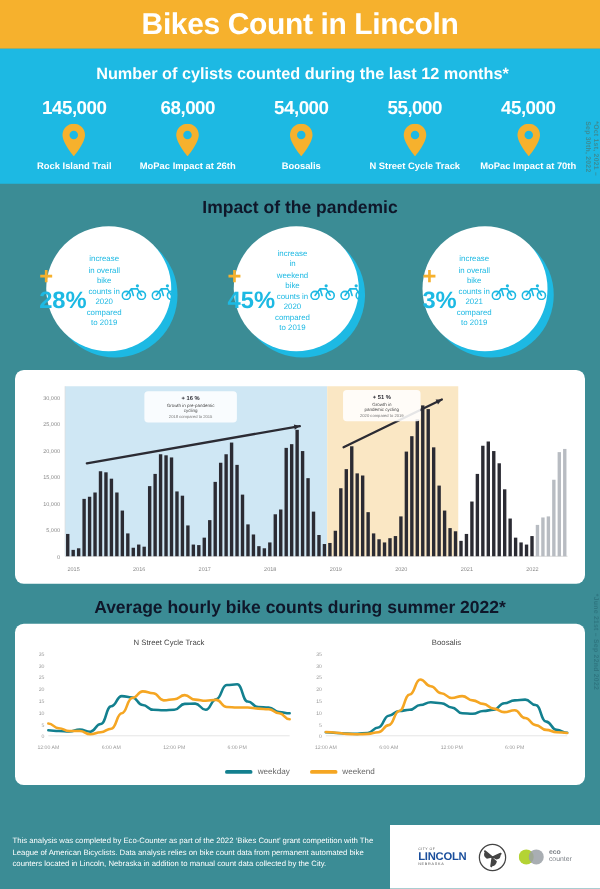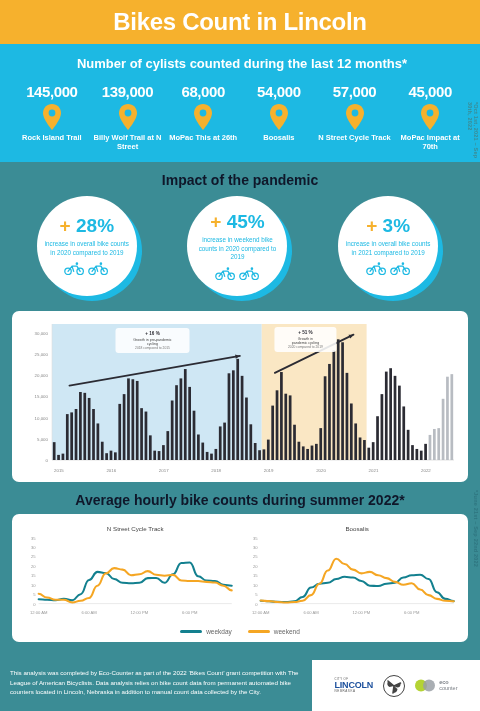--- a/index.html
+++ b/index.html
@@ -6,21 +6,21 @@
   body {
     width: 480px; height: 711px;
     font-family: "Liberation Sans", sans-serif;
     background: #3b8c95;
     overflow: hidden;
     position: relative;
   }
   
   .header {
     background: #f6b12d;
-    height: 44px;
+    height: 39px;
     display: flex; align-items: center; justify-content: center;
   }
   .header h1 {
     color: #ffffff;
     font-size: 24px;
     font-weight: bold;
     letter-spacing: -0.3px;
   }
   
   .cyan-band {
@@ -83,21 +83,21 @@
   .circle-wrap { position: relative; width: 105px; height: 105px; }
   .circle-shadow {
     position: absolute; left: 5px; top: 5px;
     width: 100px; height: 100px; border-radius: 50%;
     background: #1db9e3;
   }
   .circle {
     position: absolute; left: 0; top: 0;
     width: 100px; height: 100px; border-radius: 50%;
     background: #ffffff;
-    display: flex; flex-direction: column;
+    display: flex; flex-direction: row;
     align-items: center; justify-content: center;
     padding: 6px;
   }
   .pct { font-size: 19px; font-weight: bold; color: #1db9e3; line-height: 1; }
   .pct .plus { color: #f6b12d; }
   .circle .desc {
     color: #1db9e3;
     font-size: 6.3px;
     text-align: center;
     line-height: 1.35;
@@ -155,55 +155,45 @@
       <div class="cnum">145,000</div>
       <div class="pin">
         <svg viewBox="0 0 20 26" width="20" height="26">
             <path d="M10 0C4.9 0 1 3.9 1 9c0 6.5 9 17 9 17s9-10.5 9-17c0-5.1-3.9-9-9-9z" fill="#f6b12d"></path>
             <circle cx="10" cy="9" r="3.4" fill="#1db9e3"></circle>
           </svg>
       </div>
       <div class="cname">Rock Island Trail</div>
     </div>
 
-    <div class="counter">
-      <div class="cnum">139,000</div>
-      <div class="pin">
-        <svg viewBox="0 0 20 26" width="20" height="26">
-            <path d="M10 0C4.9 0 1 3.9 1 9c0 6.5 9 17 9 17s9-10.5 9-17c0-5.1-3.9-9-9-9z" fill="#f6b12d"></path>
-            <circle cx="10" cy="9" r="3.4" fill="#1db9e3"></circle>
-          </svg>
-      </div>
-      <div class="cname">Billy Wolf Trail at N Street</div>
-    </div>
 
     <div class="counter">
       <div class="cnum">68,000</div>
       <div class="pin">
         <svg viewBox="0 0 20 26" width="20" height="26">
             <path d="M10 0C4.9 0 1 3.9 1 9c0 6.5 9 17 9 17s9-10.5 9-17c0-5.1-3.9-9-9-9z" fill="#f6b12d"></path>
             <circle cx="10" cy="9" r="3.4" fill="#1db9e3"></circle>
           </svg>
       </div>
-      <div class="cname">MoPac This at 26th</div>
+      <div class="cname">MoPac Impact at 26th</div>
     </div>
 
     <div class="counter">
       <div class="cnum">54,000</div>
       <div class="pin">
         <svg viewBox="0 0 20 26" width="20" height="26">
             <path d="M10 0C4.9 0 1 3.9 1 9c0 6.5 9 17 9 17s9-10.5 9-17c0-5.1-3.9-9-9-9z" fill="#f6b12d"></path>
             <circle cx="10" cy="9" r="3.4" fill="#1db9e3"></circle>
           </svg>
       </div>
       <div class="cname">Boosalis</div>
     </div>
 
     <div class="counter">
-      <div class="cnum">57,000</div>
+      <div class="cnum">55,000</div>
       <div class="pin">
         <svg viewBox="0 0 20 26" width="20" height="26">
             <path d="M10 0C4.9 0 1 3.9 1 9c0 6.5 9 17 9 17s9-10.5 9-17c0-5.1-3.9-9-9-9z" fill="#f6b12d"></path>
             <circle cx="10" cy="9" r="3.4" fill="#1db9e3"></circle>
           </svg>
       </div>
       <div class="cname">N Street Cycle Track</div>
     </div>
 
     <div class="counter">

